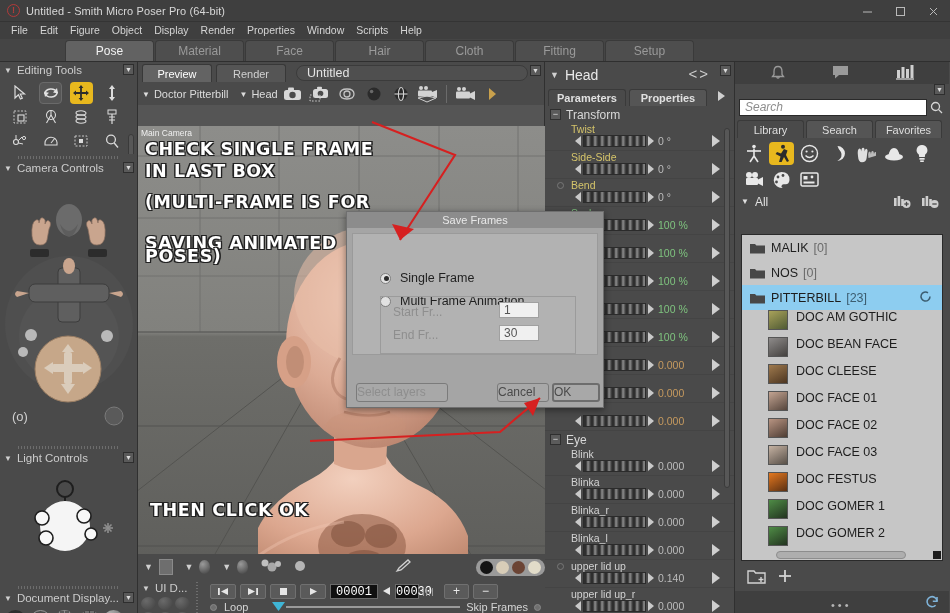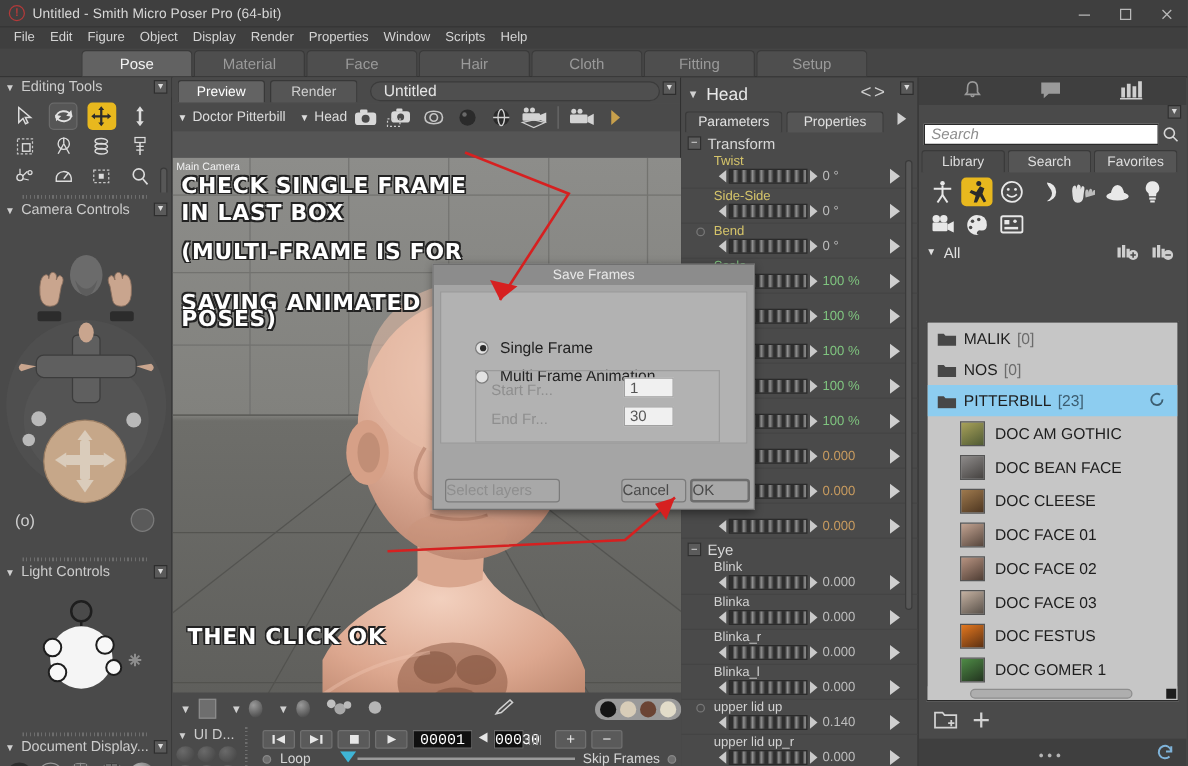--- a/index.html
+++ b/index.html
@@ -119,21 +119,21 @@
   .uid { position: absolute; bottom: 0; left: 0; width: 407px; height: 33px; background: #4a4a4a; }
 
   
   .params { width: 190px; background: #4a4a4a; border-right: 1px solid #303030; position: relative; }
   .params-head { height: 25px; display: flex; align-items: center; padding-left: 5px; position: relative; }
   .params-head .ttl { font-size: 14px; color: #e8e8e8; margin-left: 6px; }
   .nav-arrows { position: absolute; right: 24px; top: 3px; font-size: 15px; color: #cfcfcf; letter-spacing: 2px; }
   .ptabs { height: 19px; display: flex; align-items: flex-end; position: relative; }
   .ptab2 { width: 78px; height: 17px; line-height: 17px; text-align: center; font-size: 11px;
            background: #555; border: 1px solid #3a3a3a; border-bottom: none; color: #e0e0e0;
-           border-top-left-radius: 3px; border-top-right-radius: 3px; margin-left: 3px; }
+           border-top-left-radius: 3px; border-top-right-radius: 3px; margin-left: 3px; font-weight: bold; }
   .ptab2.active { background: #4a4a4a; }
   .group-hdr { height: 17px; display: flex; align-items: center; padding-left: 5px;
                font-size: 12px; color: #d8d8d8; }
   .group-hdr .sq { width: 11px; height: 11px; border: 1px solid #2f2f2f; background: #5b5b5b;
                    color: #e0e0e0; font-size: 9px; line-height: 9px; text-align: center; margin-right: 5px; }
   .dial-row { height: 28px; position: relative; border-bottom: 1px solid #444; }
   .dial-name { position: absolute; left: 26px; top: 0; font-size: 10.5px; }
   .dial-name.yellow { color: #d5c46a; }
   .dial-name.white  { color: #d2d2d2; }
   .dial-dot { position: absolute; left: 12px; top: 3px; width: 7px; height: 7px;
@@ -165,26 +165,26 @@
           background: #555; color: #dedede; border: 1px solid #3a3a3a; border-bottom: none;
           border-top-left-radius: 3px; border-top-right-radius: 3px; margin-left: 2px; }
   .ltab.active { background: #4a4a4a; }
   .catrow { display: flex; align-items: center; gap: 3px; padding: 4px 4px 1px 6px; flex-wrap: wrap; }
   .caticon { width: 25px; height: 23px; display: flex; align-items: center; justify-content: center;
              border-radius: 4px; }
   .caticon.sel { background: #e8b81e; }
   .allrow { height: 19px; display: flex; align-items: center; padding-left: 6px; position: relative;
             font-size: 12px; color: #e0e0e0; }
   .listbox { position: absolute; left: 6px; right: 6px; top: 172px; bottom: 52px;
-             background: #c6c6c6; border: 1px solid #2a2a2a; overflow: hidden; margin-top: 23px; }
+             background: #c6c6c6; border: 1px solid #2a2a2a; overflow: hidden; }
   .folder-row { height: 25px; display: flex; align-items: center; padding-left: 8px;
                 color: #1d1d1d; font-size: 12.5px; }
   .folder-row.sel { background: #8dcdf0; }
   .fico { width: 15px; height: 12px; margin-right: 6px; position: relative; }
-  .item-row { height: 27px; display: flex; align-items: center; padding-left: 26px;
+  .item-row { height: 27px; display: flex; align-items: flex-start; padding-left: 26px;
               color: #1d1d1d; font-size: 12.5px; }
   .thumb { width: 20px; height: 20px; margin-right: 8px; border: 1px solid #555; }
   .libbottom { position: absolute; left: 6px; right: 6px; bottom: 24px; height: 24px;
                display: flex; align-items: center; gap: 10px; padding-left: 6px; }
   .statusbar { position: absolute; left: 0; right: 0; bottom: 0; height: 22px; background: #3f3f3f; }
 
   
   .dialog { position: absolute; left: 346px; top: 211px; width: 258px; height: 197px;
             background: #a5a5a5; border: 1px solid #6f6f6f; z-index: 40;
             box-shadow: 0 2px 7px rgba(0,0,0,.45); }

